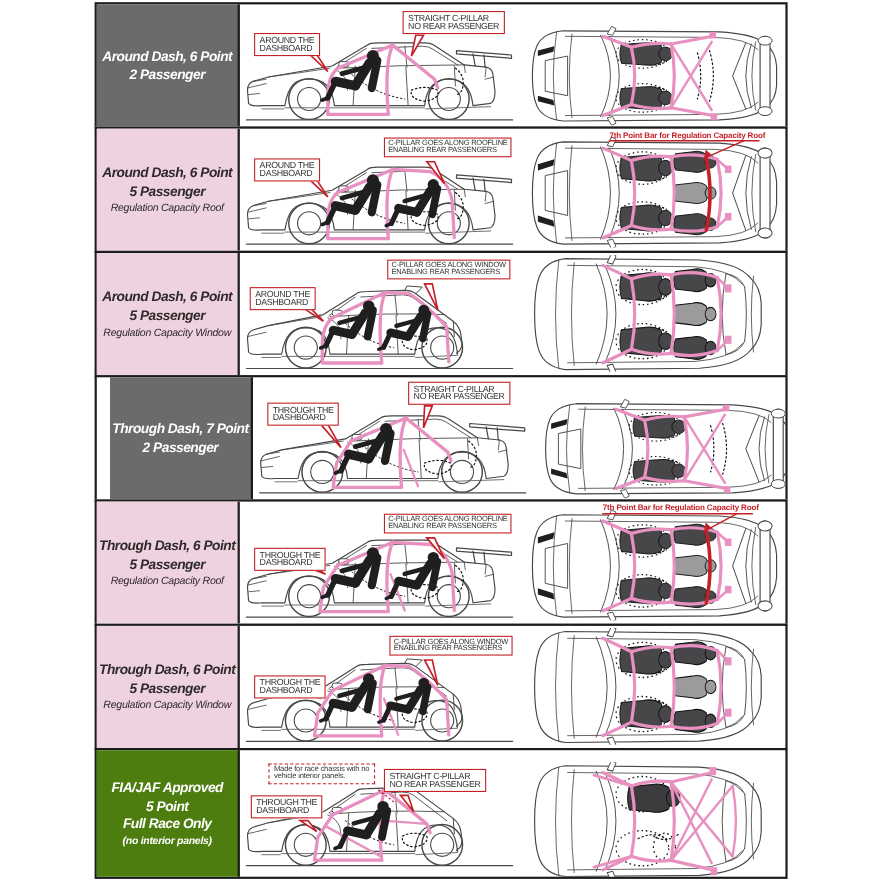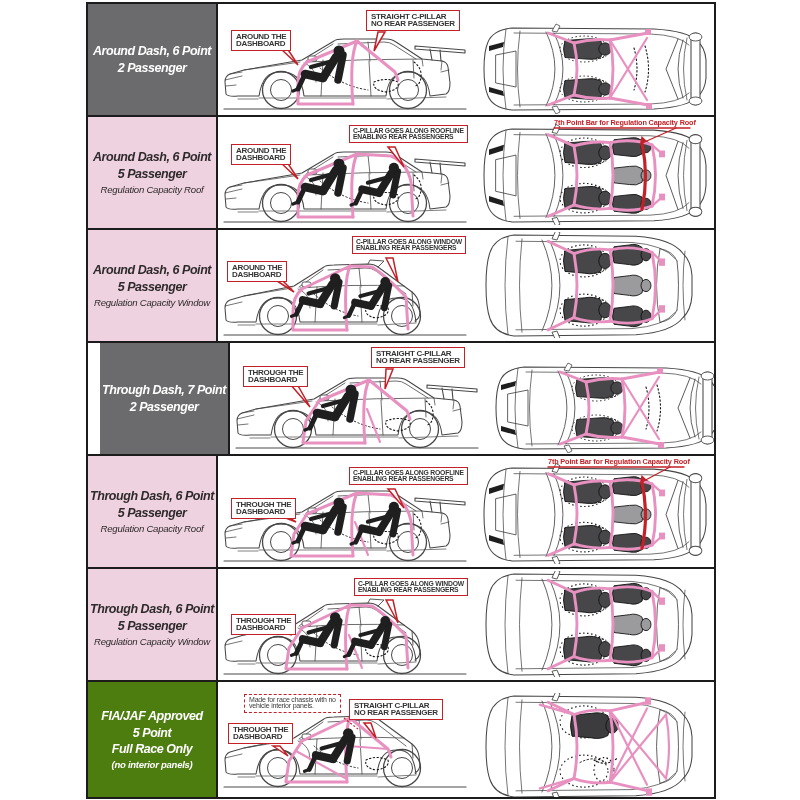--- a/index.html
+++ b/index.html
@@ -9,21 +9,21 @@
   .row{position:absolute;left:0;width:630px;border:2px solid #1c1c1c;box-sizing:border-box;display:flex;background:#fff;}
   .label-cell{width:130px;flex:0 0 130px;border-right:2px solid #1c1c1c;box-sizing:border-box;
               display:flex;flex-direction:column;align-items:center;justify-content:center;text-align:center;padding:2px;font-style:italic;}
   .label-cell.gray{color:#ffffff;}
   .label-cell.pink{color:#2e2a2b;}
   .label-line{font-weight:bold;font-size:12.5px;line-height:1.34;letter-spacing:-0.45px;white-space:nowrap;}
   .label-note{font-size:9.6px;line-height:1.25;margin-top:1px;letter-spacing:-0.25px;white-space:nowrap;}
   .label-note.boldnote{font-weight:bold;font-size:9.5px;}
   .diagram-cell{position:relative;flex:1 1 auto;overflow:hidden;}
   .callout{position:absolute;background:#ffffff;border:1.7px solid #c32127;color:#363435;
-           font-weight:bold;font-size:8px;line-height:0.95;letter-spacing:-0.3px;
+           font-weight:normal;font-size:8px;line-height:0.95;letter-spacing:-0.3px;
            padding:1.5px 4px 2px 4px;white-space:pre-line;z-index:3;}
   .callout.small{font-size:6.8px;letter-spacing:-0.2px;padding:1.5px 3px 2px 3px;}
   .callout.dashed{border:1.2px dashed #c32127;font-weight:normal;font-size:7px;color:#3a3a3a;letter-spacing:-0.2px;}
   .rednote{position:absolute;color:#c32127;font-weight:bold;font-size:7.3px;letter-spacing:-0.15px;
            white-space:nowrap;z-index:3;}
   .overlay{position:absolute;left:0;top:0;z-index:2;pointer-events:none;}
   .carsvg{position:absolute;z-index:1;}
 </style>
 </head>
 <body>

